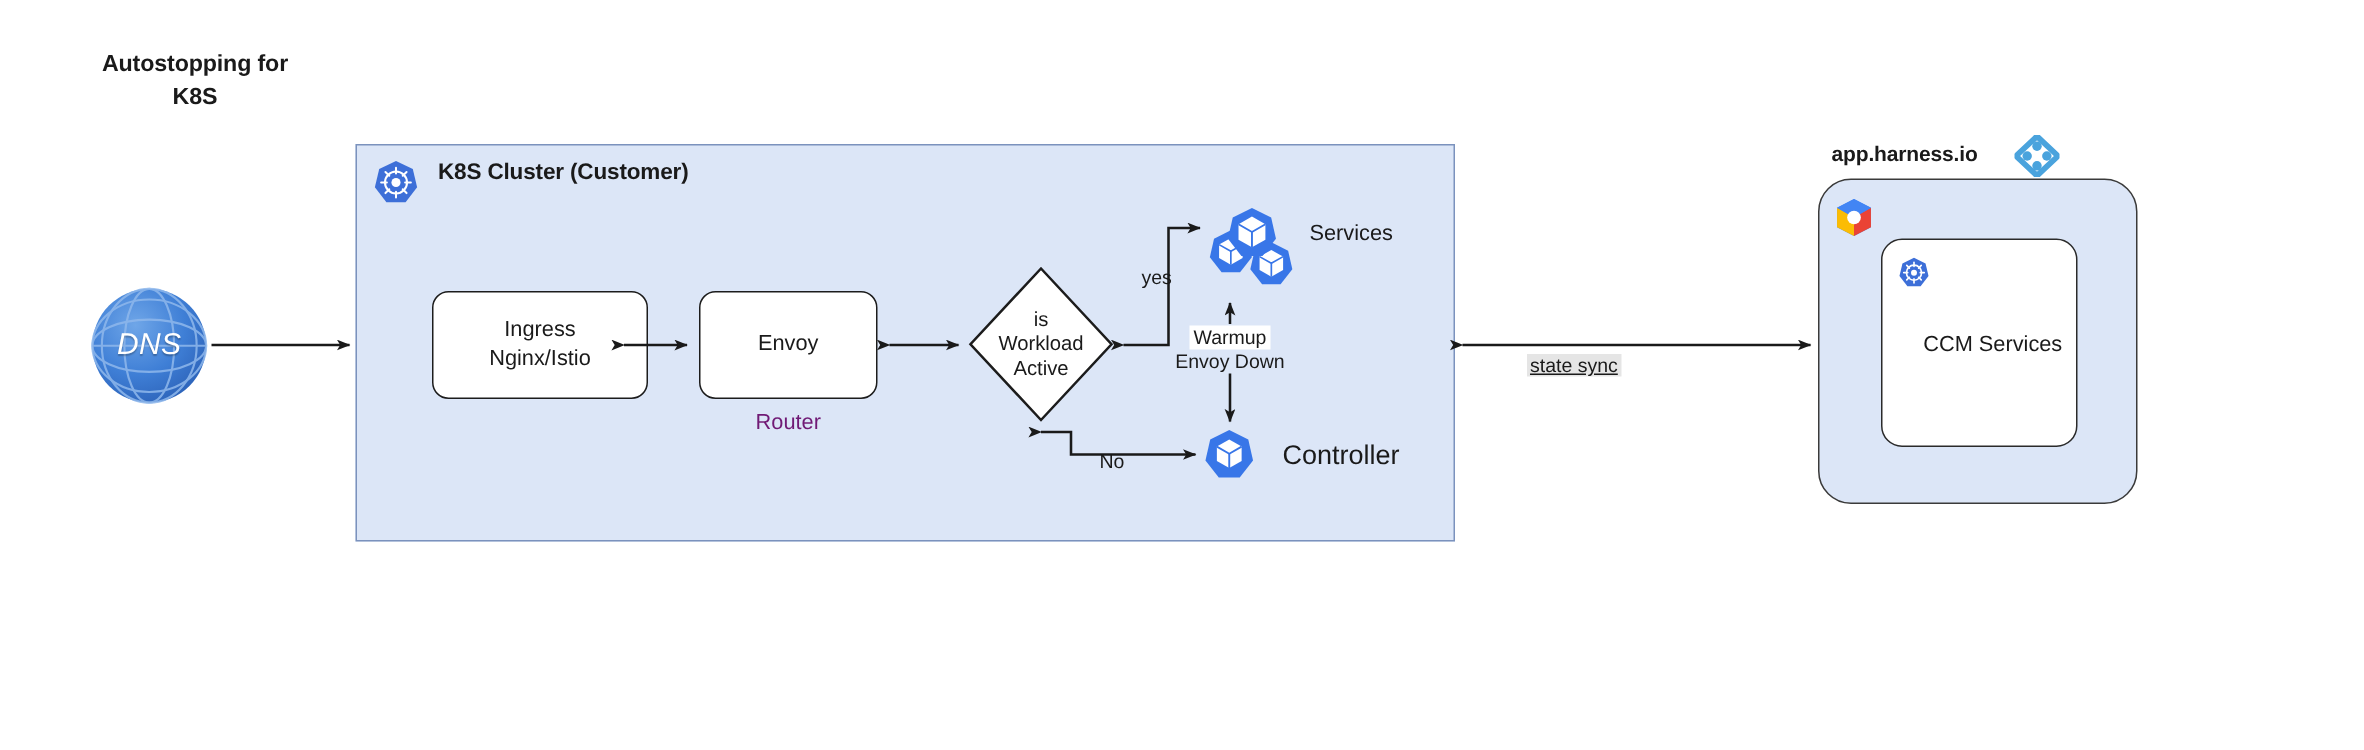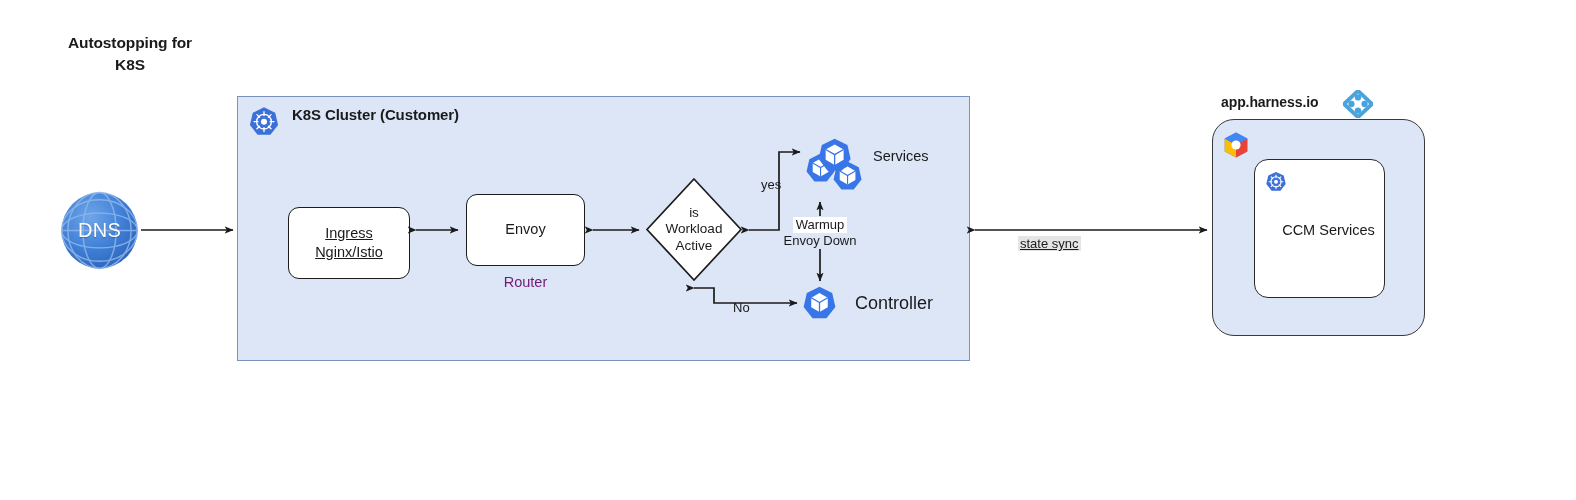--- a/index.html
+++ b/index.html
@@ -52,21 +52,21 @@
   .cluster-title {
     font-size: 15px;
     font-weight: bold;
     letter-spacing: -0.1px;
   }
 
   
   .dns-node {
     position: absolute;
     left: 60px; top: 191px;
-    width: 79px; height: 79px;
+    width: 79px; height: 79px; font-style: italic;
   }
   .dns-label {
     position: absolute;
     inset: 0;
     display: flex; align-items: center; justify-content: center;
     color: #ffffff;
     font-size: 20px;
     letter-spacing: 0.3px;
     text-shadow: 0 1px 1px rgba(0,0,0,.25);
     pointer-events: none;
@@ -79,21 +79,21 @@
     border: 1.6px solid #1c1c1c;
     border-radius: 11px;
     display: flex;
     align-items: center;
     justify-content: center;
     text-align: center;
     font-size: 14.5px;
     line-height: 1.33;
     white-space: pre-line;
   }
-  #node-ingress { left: 288px; top: 207px; width: 122px; height: 72px; text-decoration: underline; }
+  #node-ingress { left: 288px; top: 194px; width: 144px; height: 72px; }
   #node-envoy   { left: 466px; top: 194px; width: 119px; height: 72px; }
 
   .sub-caption {
     position: absolute;
     font-size: 14.5px;
     text-align: center;
     color: #701a75;
   }
   #caption-router { left: 466px; top: 274px; width: 119px; }
 

